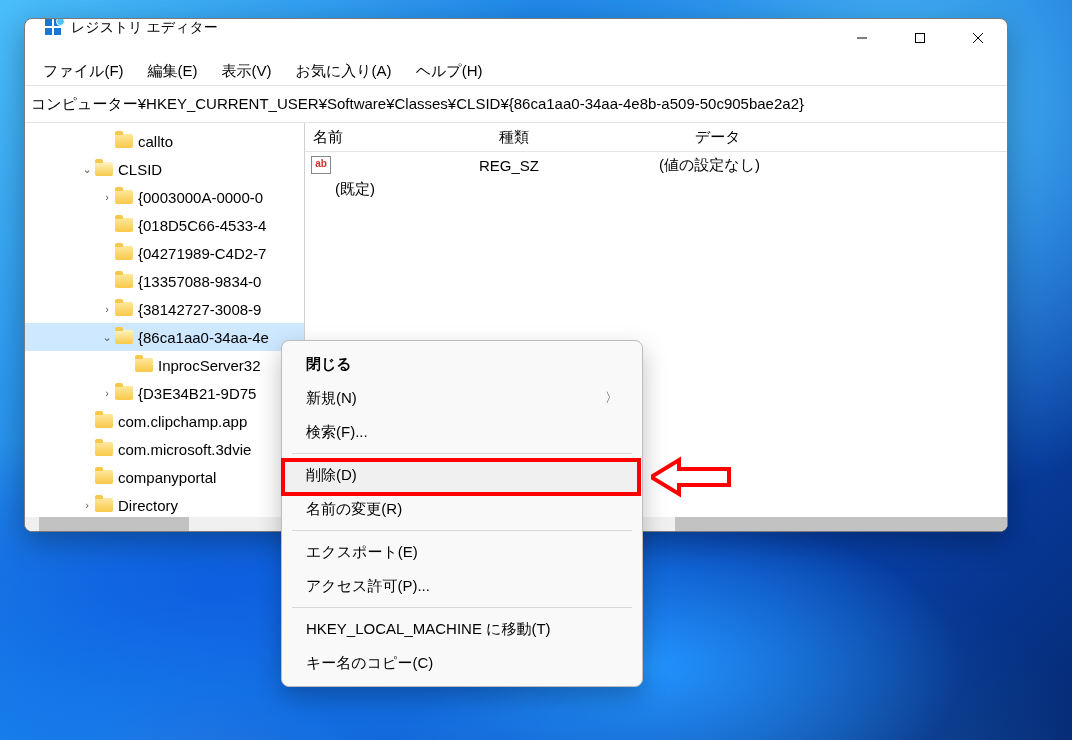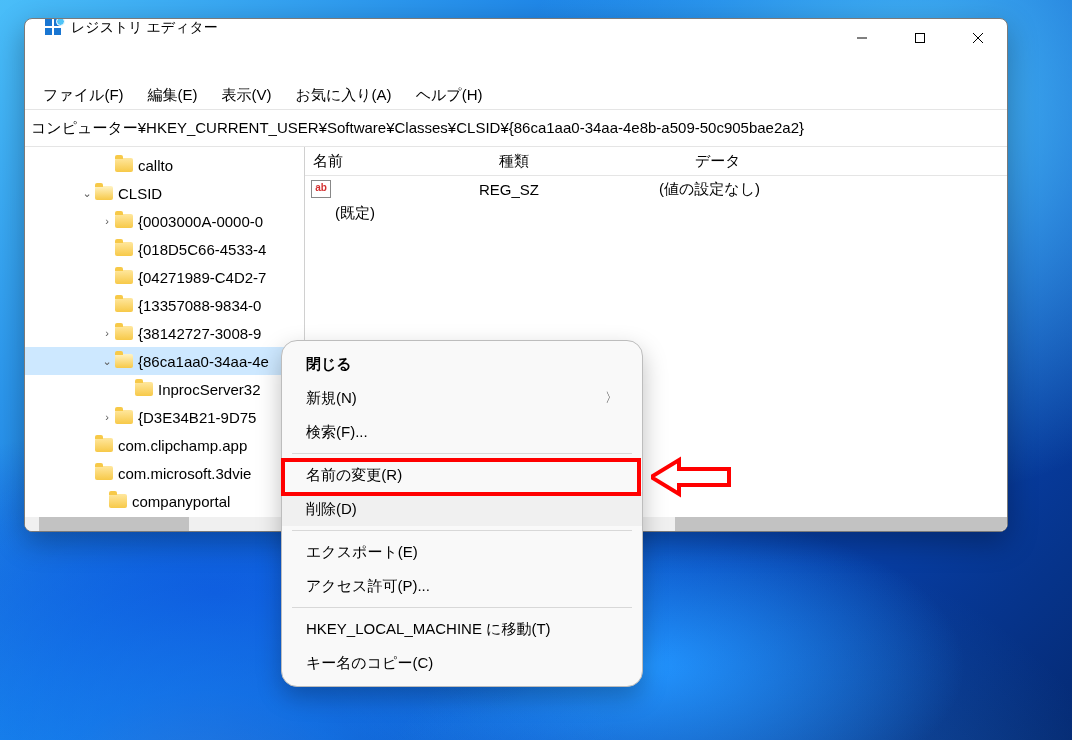--- a/index.html
+++ b/index.html
@@ -28,21 +28,21 @@
   .app-icon span:nth-child(2){left:9px;top:0}
   .app-icon span:nth-child(3){left:0;top:9px}
   .app-icon span:nth-child(4){left:9px;top:9px}
   .app-icon::after{content:"";position:absolute;right:-2px;top:-2px;width:7px;height:7px;border-radius:50%;
     background:#4fc3f7;border:1px solid #fff;}
   .title-text{font-size:14px;color:#000;}
   .win-controls{margin-left:auto;display:flex;height:100%;}
   .win-btn{width:58px;display:flex;align-items:center;justify-content:center;color:#000;}
   .win-btn svg{width:12px;height:12px;stroke:#000;stroke-width:1;fill:none;}
 
-  .menubar{height:28px;display:flex;align-items:center;padding:0 6px;gap:0;margin-top:24px;}
+  .menubar{height:28px;display:flex;align-items:center;padding:0 6px;gap:0;}
   .menubar .mitem{padding:3px 12px;font-size:15px;color:#000;}
 
   .address{height:28px;border-top:1px solid #e5e5e5;border-bottom:1px solid #e5e5e5;
     display:flex;align-items:center;padding:4px 6px;font-size:15px;color:#000;background:#fff;}
 
   .body{flex:1;display:flex;min-height:0;}
   .tree{width:279px;border-right:1px solid #d0d0d0;overflow:hidden;display:flex;flex-direction:column;}
   .tree-inner{flex:1;overflow:hidden;padding-top:4px;}
   .tree-row{display:flex;align-items:center;height:28px;white-space:nowrap;color:#000;font-size:15px;}
   .tree-row .twisty{width:16px;text-align:center;color:#5a5a5a;font-size:11px;}
@@ -65,21 +65,21 @@
   .list-row{height:26px;display:flex;align-items:center;font-size:15px;color:#000;}
   .ab-ic{width:18px;height:16px;margin:0 4px 0 6px;display:inline-block;border:1px solid #888;
     background:#fff;position:relative;font-size:10px;font-weight:bold;color:#d32f2f;text-align:center;
     line-height:14px;}
   .ab-ic::after{content:"ab";}
   .list-scroll{height:14px;background:#f0f0f0;position:relative;}
   .list-scroll .thumb{position:absolute;left:370px;top:0;width:340px;height:14px;background:#c2c2c2;}
 
   
   .ctx{position:absolute;left:281px;top:340px;width:360px;background:#f9f9f9;border:1px solid #bdbdbd;
-    border-radius:16px;box-shadow:0 10px 24px rgba(0,0,0,0.25);padding:6px 0;z-index:50;}
+    border-radius:8px;box-shadow:0 10px 24px rgba(0,0,0,0.25);padding:6px 0;z-index:50;}
   .ctx .ci{height:34px;display:flex;align-items:center;padding:0 24px;font-size:15px;color:#000;position:relative;}
   .ctx .ci.hover{background:#f0f0f0;}
   .ctx .ci .arrow{margin-left:auto;font-size:13px;color:#444;}
   .ctx hr{border:none;border-top:1px solid #d8d8d8;margin:4px 10px;}
   .ctx .ci.bold{font-weight:bold;}
 
   
   .hl-box{position:absolute;left:281px;top:458px;width:360px;height:38px;border:4px solid #ff0000;
     box-sizing:border-box;z-index:60;pointer-events:none;}
   .hl-arrow{position:absolute;left:651px;top:456px;z-index:60;pointer-events:none;}
@@ -187,21 +187,21 @@
           <div class="tree-row" style="padding-left: 54px;">
             <span class="twisty blank">·</span>
             <span class="folder-ic"></span>
             <span>com.clipchamp.app</span>
           </div>
           <div class="tree-row" style="padding-left: 54px;">
             <span class="twisty blank">·</span>
             <span class="folder-ic"></span>
             <span>com.microsoft.3dvie</span>
           </div>
-          <div class="tree-row" style="padding-left: 54px; margin-left: 14px;">
+          <div class="tree-row" style="padding-left: 54px;">
             <span class="twisty blank">·</span>
             <span class="folder-ic"></span>
             <span>companyportal</span>
           </div>
           <div class="tree-row" style="padding-left: 54px;">
             <span class="twisty">›</span>
             <span class="folder-ic"></span>
             <span>Directory</span>
           </div>
         </div>
@@ -231,22 +231,22 @@
 </div>
 
 <div class="ctx">
   <div class="ci bold">閉じる</div>
   <div class="ci">
       <span>新規(N)</span>
       <span class="arrow">〉</span>
     </div>
   <div class="ci">検索(F)...</div>
   <hr>
+  <div class="ci hover">削除(D)</div>
   <div class="ci">名前の変更(R)</div>
-  <div class="ci hover">削除(D)</div>
   <hr>
   <div class="ci">エクスポート(E)</div>
   <div class="ci">アクセス許可(P)...</div>
   <hr>
   <div class="ci">HKEY_LOCAL_MACHINE に移動(T)</div>
   <div class="ci">キー名のコピー(C)</div>
 </div>
 
 <div class="hl-box"></div>
 <div class="hl-arrow">

